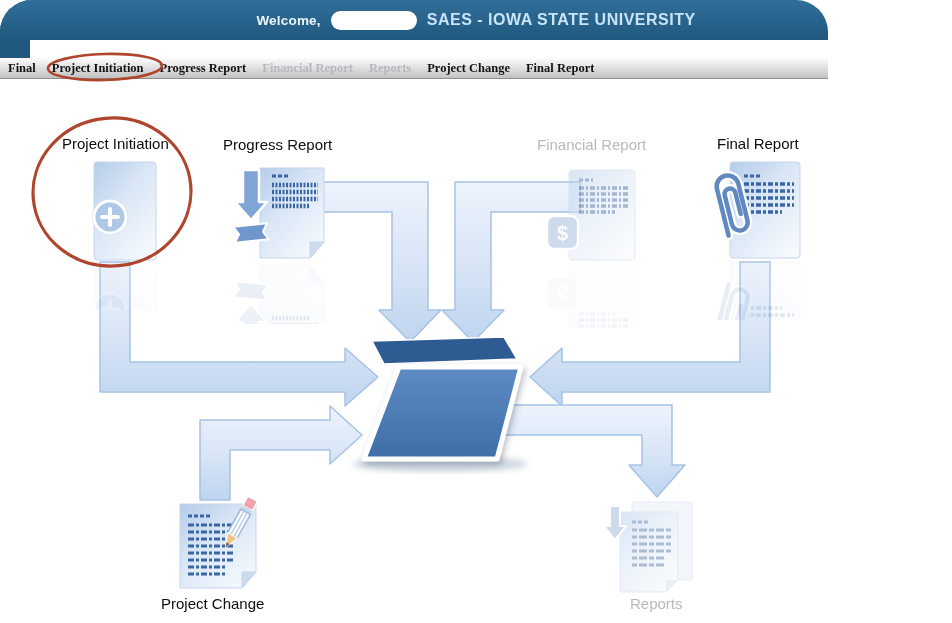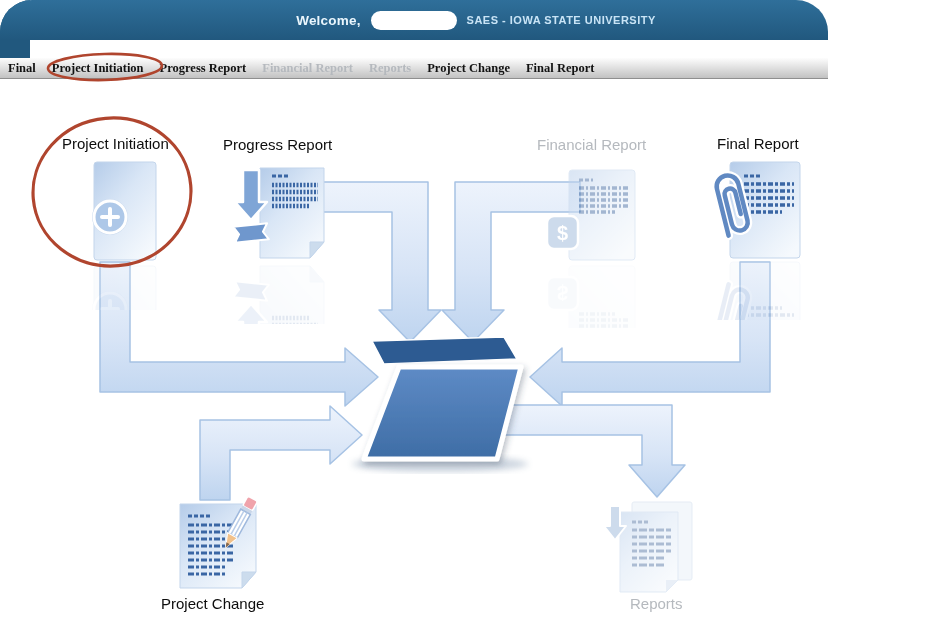--- a/index.html
+++ b/index.html
@@ -14,21 +14,21 @@
   }
   .header-bar {
     position:absolute; left:0; top:0; width:952px; height:40px;
     background: linear-gradient(#2f6f9a, var(--header_bg, #21587e));
     display:flex; align-items:center; justify-content:center; gap:10px;
   }
   .welcome {
     color:#eaf6fd; font-weight:bold; font-size:13.5px; letter-spacing:.2px;
   }
   .org {
-    color:#c9e4f6; font-weight:bold; font-size:11px; letter-spacing:.5px;
+    color:#c9e4f6; font-weight:bold; font-size:16px; letter-spacing:.5px;
   }
   .redaction { width:86px; height:19px; background:#ffffff; border-radius:10px; }
   
   .navbar {
     position:absolute; left:0; top:58px; width:952px; height:21px;
     background: linear-gradient(#fdfdfd, #c2c2c2);
     border-bottom:1px solid #8f8f8f; box-sizing:border-box;
     display:flex; align-items:center; gap:16px; padding-left:8px;
     font-family:"Liberation Serif", serif; font-size:12.5px; font-weight:bold; color:#121212;
   }

